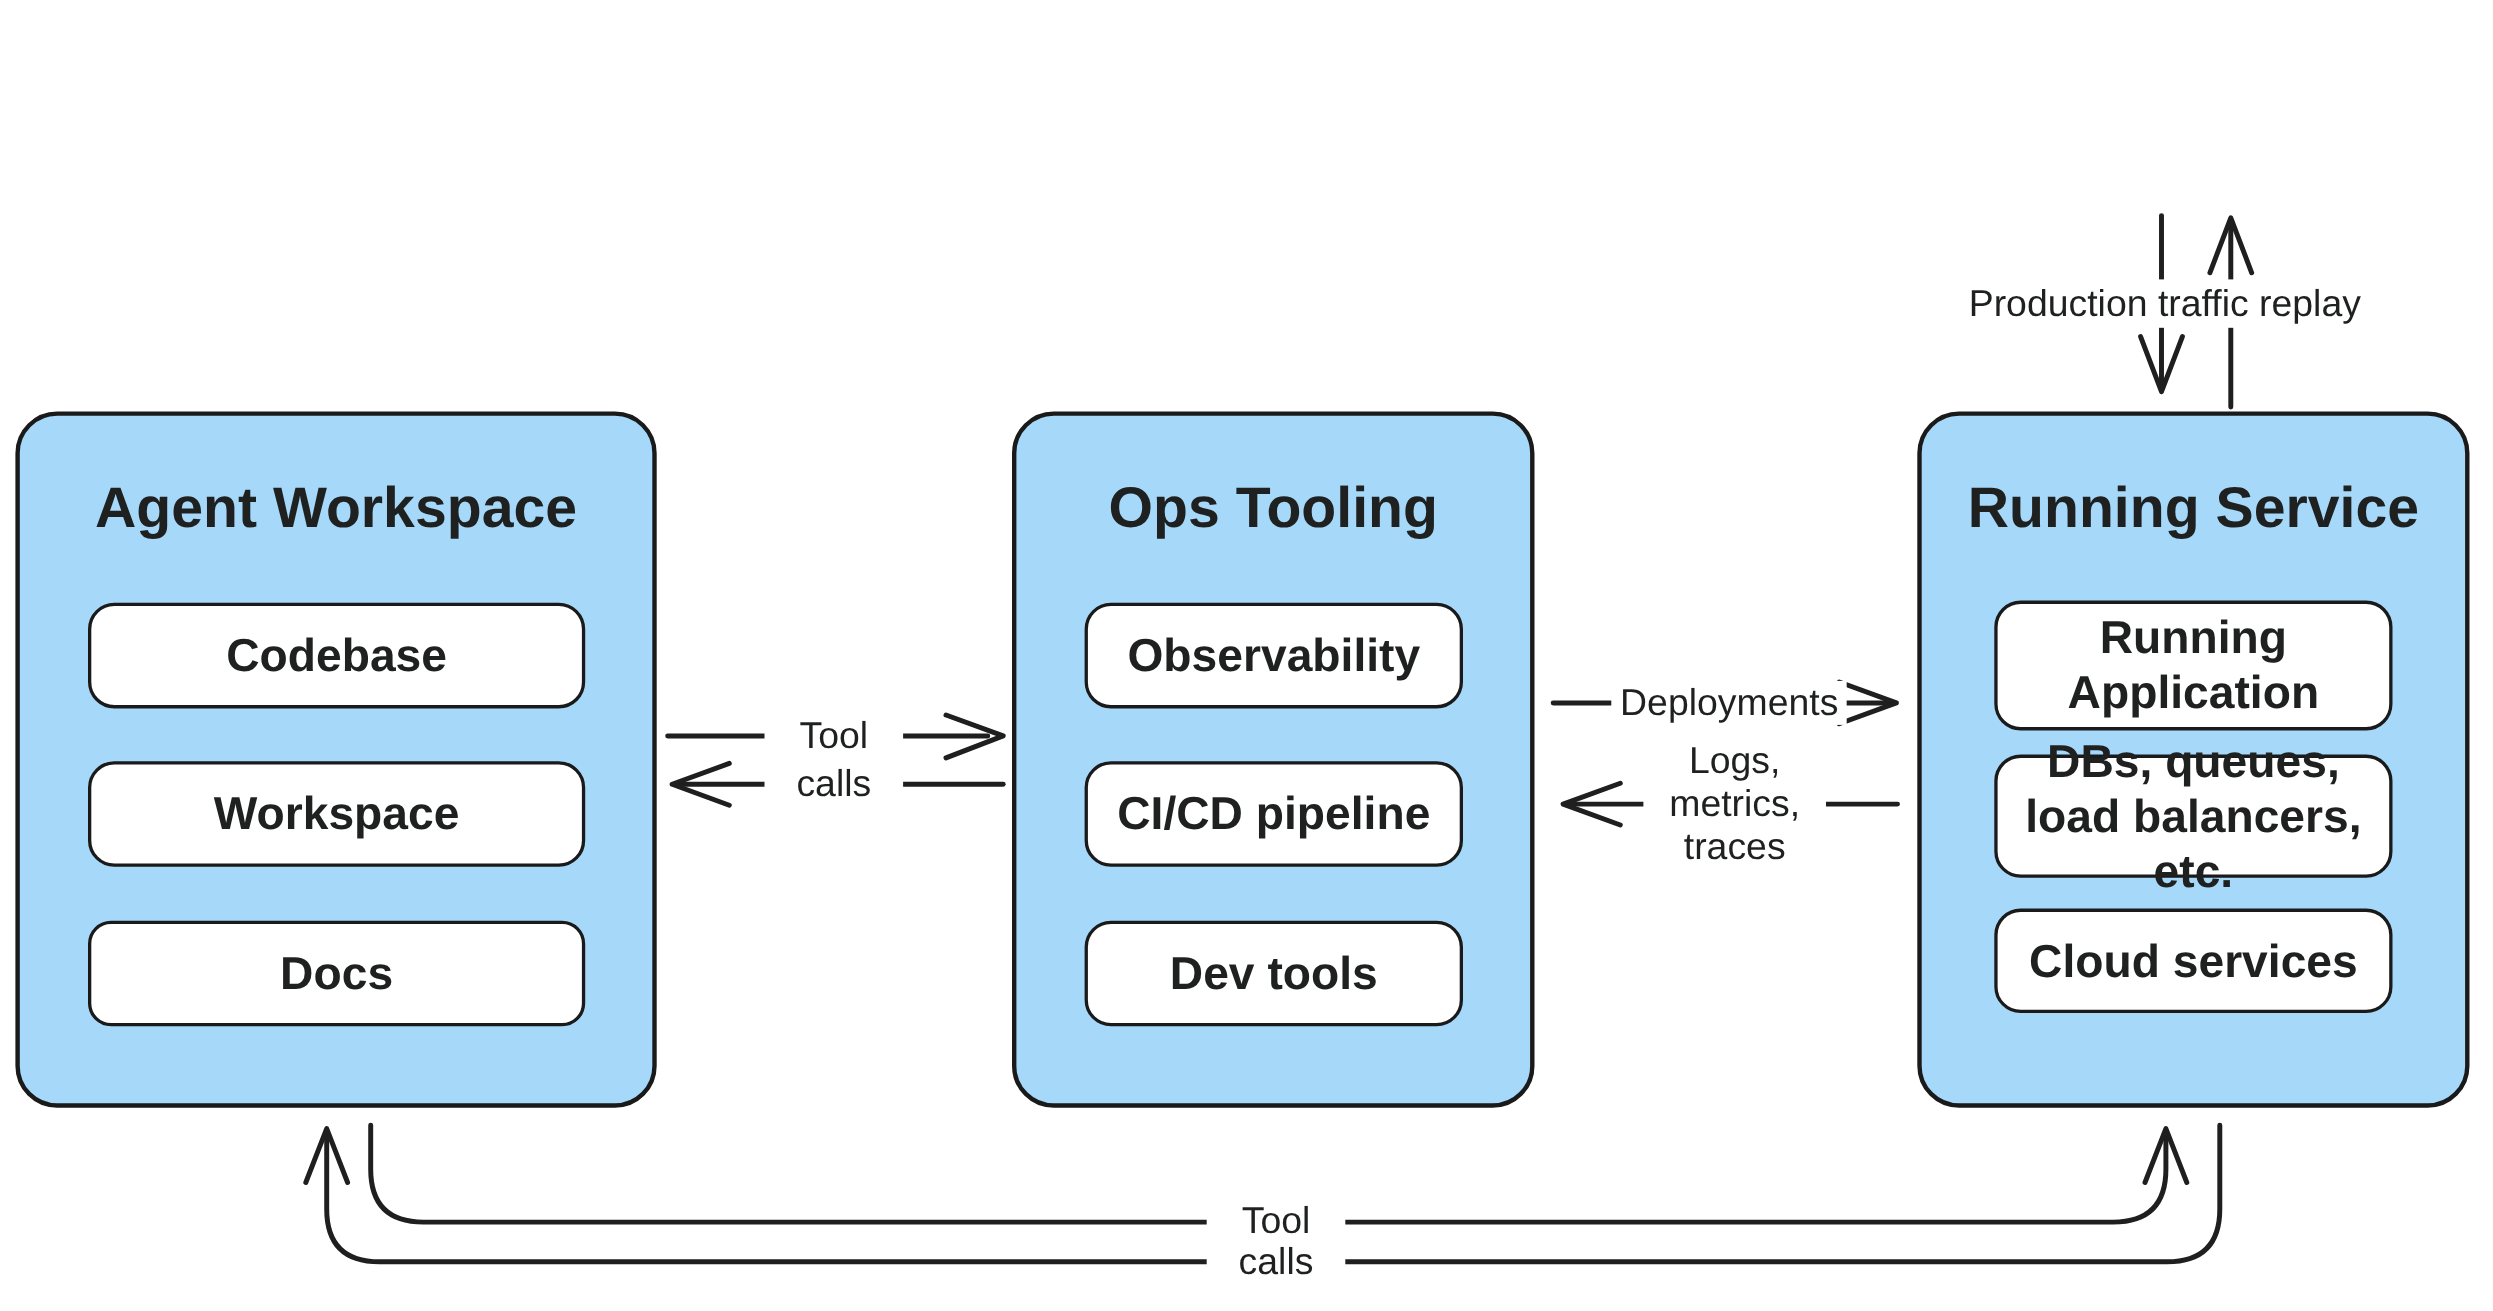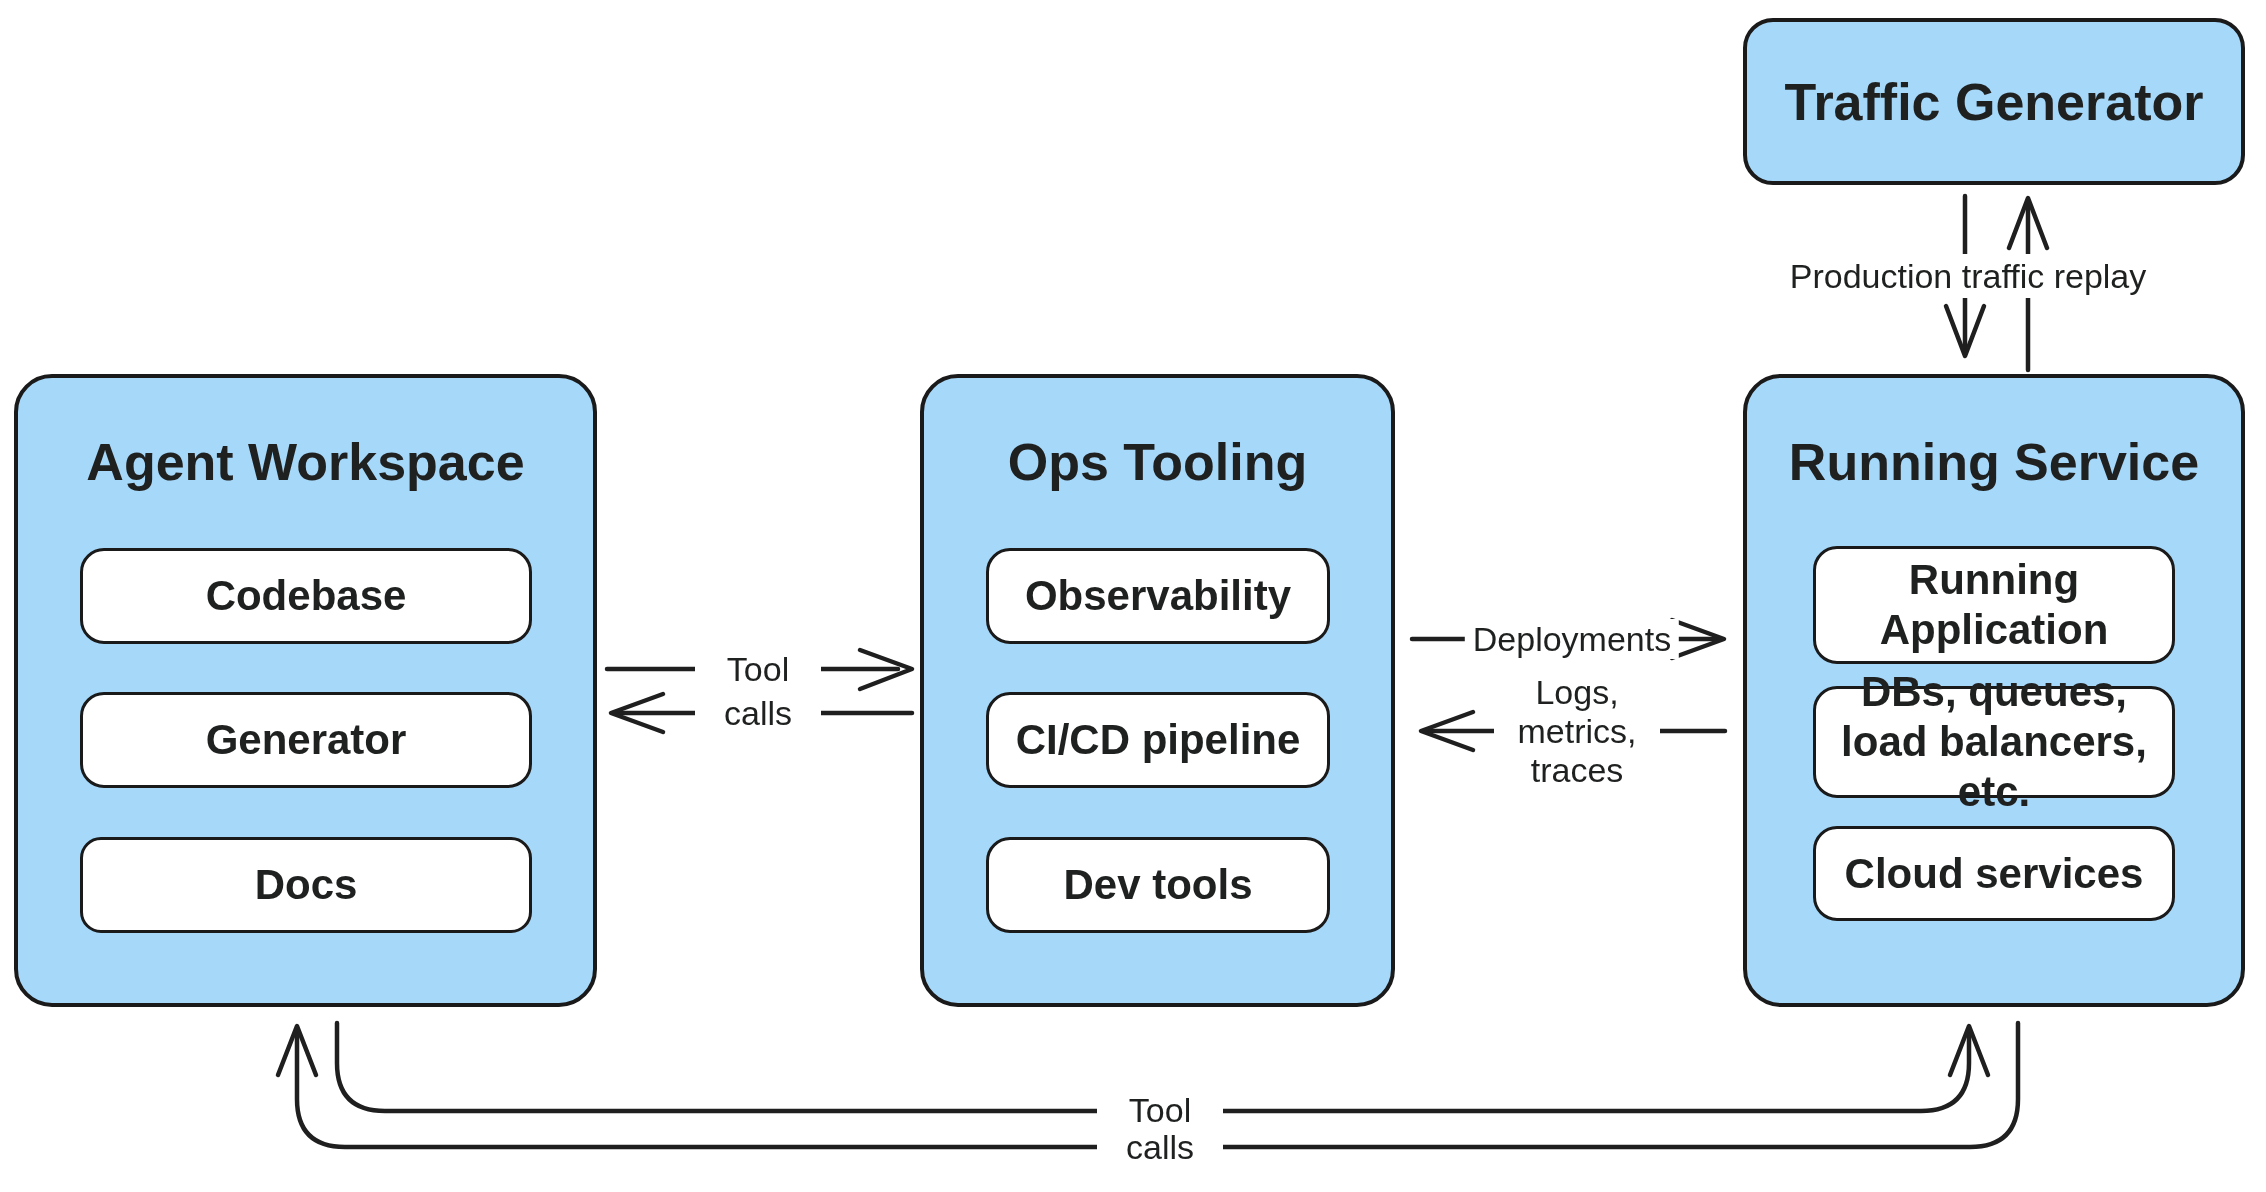--- a/index.html
+++ b/index.html
@@ -106,31 +106,28 @@
     <path d="M2028 200 V370"></path>
     <path d="M2009 248 L2028 198 L2047 248"></path>
 
     <path d="M337 1023 V1063 Q337 1111 385 1111 H1921 Q1969 1111 1969 1063 V1032"></path>
     <path d="M1950 1075 L1969 1026 L1988 1075"></path>
 
     <path d="M2018 1023 V1099 Q2018 1147 1970 1147 H345 Q297 1147 297 1099 V1032"></path>
     <path d="M278 1075 L297 1026 L316 1075"></path>
   </svg>
 
-  <div class="node tg" style="left:1743px; top:18px; width:502px; height:167px;">
-    <div class="node-title">Traffic Generator</div>
-  </div>
 
   <div class="node" style="left:14px; top:374px; width:583px; height:633px;">
     <div class="node-title">Agent Workspace</div>
     <div class="item" style="left:62px; top:170px; width:452px; height:96px;justify-content:center;">
       <span>Codebase</span>
     </div>
     <div class="item" style="left:62px; top:314px; width:452px; height:96px;">
-      <span>Generator</span>
+      <span>Workspace</span>
     </div>
     <div class="item" style="left:62px; top:459px; width:452px; height:96px;border-radius:21px;">
       <span>Docs</span>
     </div>
   </div>
 
   <div class="node" style="left:920px; top:374px; width:475px; height:633px;">
     <div class="node-title">Ops Tooling</div>
     <div class="item" style="left:62px; top:170px; width:344px; height:96px;">
       <span>Observability</span>

